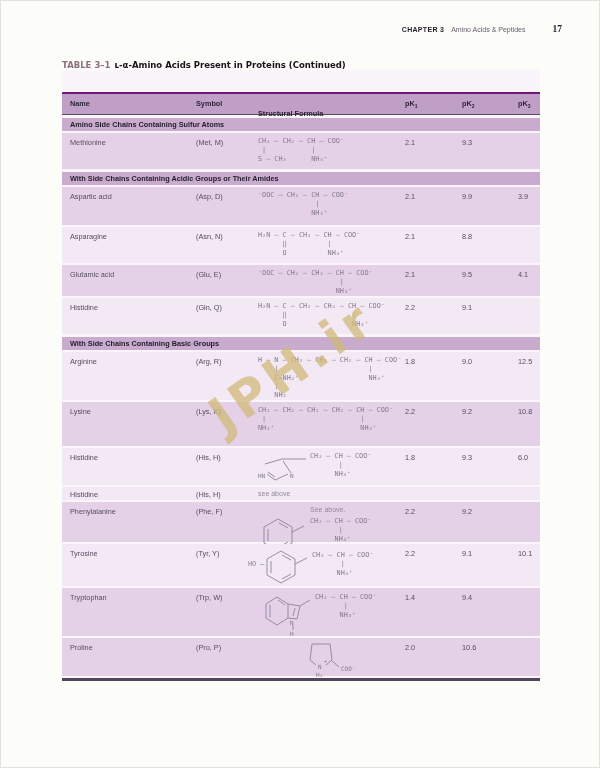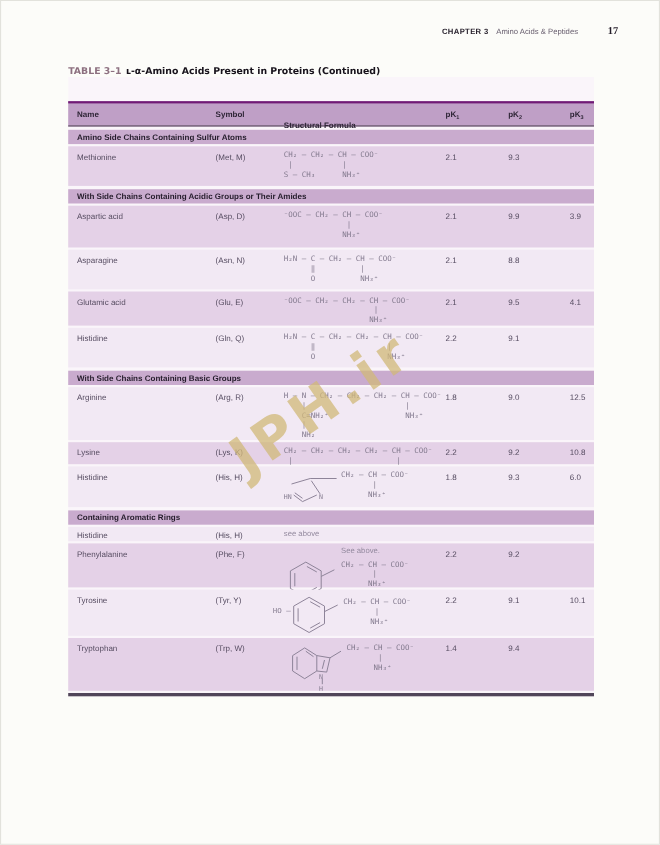--- a/index.html
+++ b/index.html
@@ -137,21 +137,21 @@
 
   <div class="trow light" style="height:48px">
     <div class="cell c-name">Arginine</div>
     <div class="cell c-sym">(Arg, R)</div>
     <div class="cell c-formula fml"><div>H — N — CH₂ — CH₂ — CH₂ — CH — COO⁻</div><div>    |                      |</div><div>    C=NH₂⁺                 NH₃⁺</div><div>    |</div><div>    NH₂</div></div>
     <div class="cell c-pk1">1.8</div>
     <div class="cell c-pk2">9.0</div>
     <div class="cell c-pk3">12.5</div>
   </div>
 
-  <div class="trow dark" style="height:20px">
+  <div class="trow dark" style="height:44px">
     <div class="cell c-name">Lysine</div>
     <div class="cell c-sym">(Lys, K)</div>
     <div class="cell c-formula fml"><div>CH₂ — CH₂ — CH₂ — CH₂ — CH — COO⁻</div><div> |                       |</div><div>NH₃⁺                     NH₃⁺</div></div>
     <div class="cell c-pk1">2.2</div>
     <div class="cell c-pk2">9.2</div>
     <div class="cell c-pk3">10.8</div>
   </div>
 
   <div class="trow light" style="height:37px">
     <div class="cell c-name">Histidine</div>
@@ -167,21 +167,20 @@
         <text x="0" y="24">HN</text>
         <text x="32" y="24">N</text>
       </svg>
       <div class="fml" style="position:absolute;left:52px;top:1px"><div>CH₂ — CH — COO⁻</div><div>       |</div><div>      NH₃⁺</div></div>
     </div>
     <div class="cell c-pk1">1.8</div>
     <div class="cell c-pk2">9.3</div>
     <div class="cell c-pk3">6.0</div>
   </div>
 
-  <div class="section">Containing Aromatic Rings</div>
 
   <div class="trow light" style="height:13px">
     <div class="cell c-name" style="top:3px">Histidine</div>
     <div class="cell c-sym" style="top:3px">(His, H)</div>
     <div class="cell c-formula see-above" style="top:3px">see above</div>
   </div>
 
   <div class="trow dark" style="height:40px">
     <div class="cell c-name">Phenylalanine</div>
     <div class="cell c-sym">(Phe, F)</div>
@@ -234,15 +233,35 @@
         <text x="28" y="33">N</text>
         <text x="28" y="44">H</text>
       </svg>
       <div class="fml" style="position:absolute;left:53px;top:2px"><div>CH₂ — CH — COO⁻</div><div>       |</div><div>      NH₃⁺</div></div>
     </div>
     <div class="cell c-pk1">1.4</div>
     <div class="cell c-pk2">9.4</div>
   </div>
 
 
+  <div class="trow dark" style="height:38px">
+    <div class="cell c-name">Proline</div>
+    <div class="cell c-sym">(Pro, P)</div>
+    <div class="struct" style="left:240px;top:2px;width:90px;height:36px">
+      <svg width="80" height="38" viewBox="0 0 80 38">
+        <line x1="10" y1="4" x2="28" y2="4"></line>
+        <line x1="10" y1="4" x2="8" y2="20"></line>
+        <line x1="28" y1="4" x2="30" y2="20"></line>
+        <line x1="8" y1="20" x2="14" y2="25"></line>
+        <line x1="30" y1="20" x2="24" y2="25"></line>
+        <line x1="30" y1="21" x2="37" y2="27"></line>
+        <text x="16" y="29">N</text>
+        <text x="22" y="23" style="font-size:5px">+</text>
+        <text x="14" y="37">H₂</text>
+        <text x="39" y="31">COO⁻</text>
+      </svg>
+    </div>
+    <div class="cell c-pk1">2.0</div>
+    <div class="cell c-pk2">10.6</div>
+  </div>
 
   <div class="bottom-rule"></div>
 </div>
 
 </body></html>

